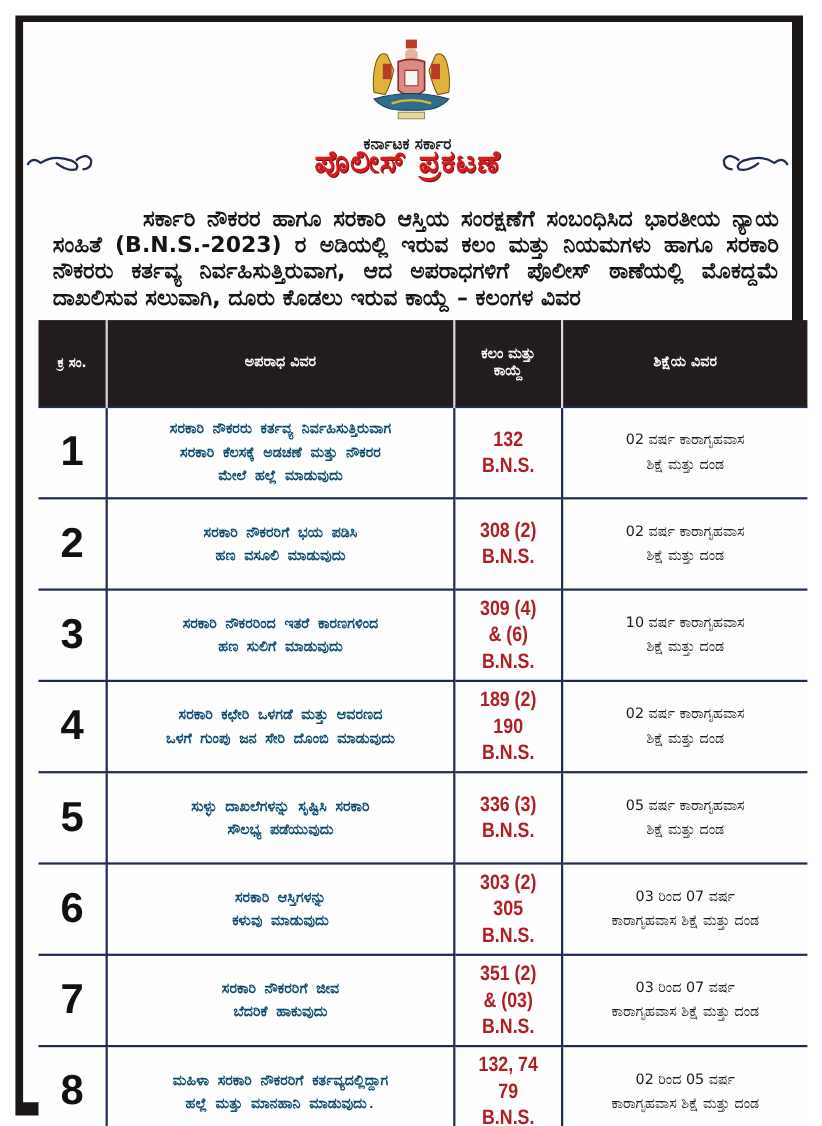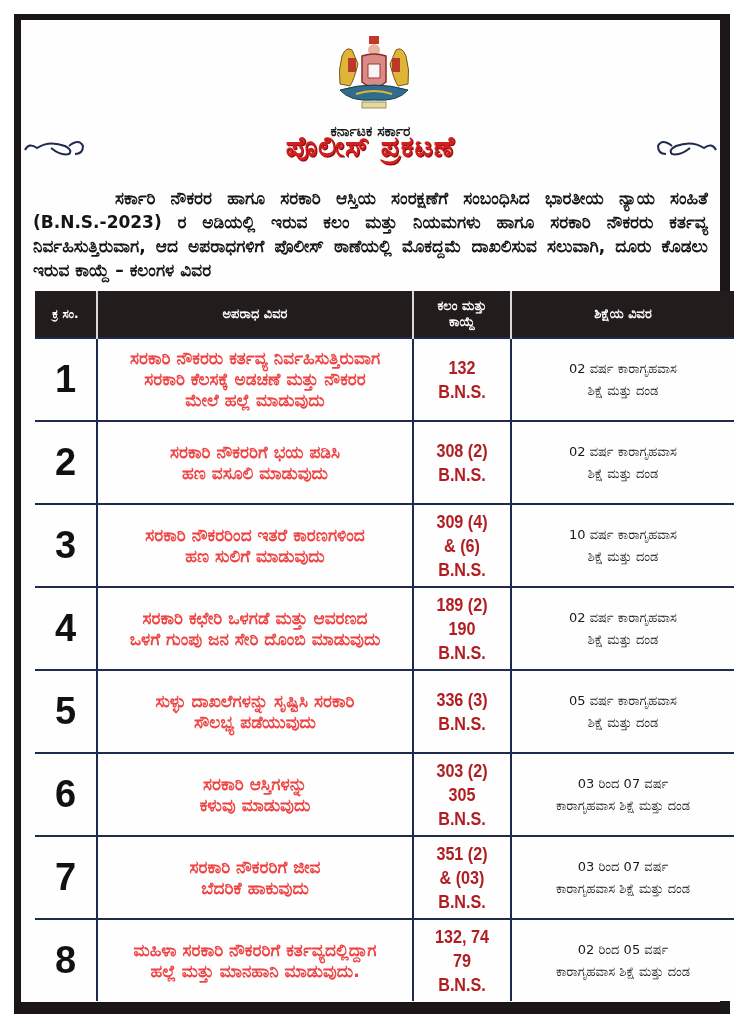--- a/index.html
+++ b/index.html
@@ -25,45 +25,45 @@
       display: flex; justify-content: space-between; align-items: center; gap: 12px;
     }
     .title {
       font-size: 28px; font-weight: bold; color: #d21f1f;
       font-family: "DejaVu Serif", serif;
       text-shadow: 1px 1px 0 #8b0a0a;
       letter-spacing: 1px;
     }
     .ornament { width: 70px; height: 22px; }
     .intro {
-      position: absolute; top: 166px; left: 12px; right: 12px;
-      font-size: 17px; font-weight: bold; line-height: 24px; color: #151515;
+      position: absolute; top: 166px; left: 27px; right: 12px;
+      font-size: 20px; font-weight: bold; line-height: 24px; color: #151515;
       text-align: justify;
     }
     .intro .indent { display: inline-block; width: 82px; }
     table.grid {
       position: absolute; left: 14px; top: 271px; width: 699px; border-collapse: collapse;
       table-layout: fixed;
     }
     table.grid th {
       background: #221c1d; color: #ffffff; font-weight: bold; font-size: 13px;
-      height: 46px; padding: 0; text-align: center; line-height: 16px;
+      height: 46px; padding: 16px; text-align: center; line-height: 16px;
       border-left: 2px solid #d9d9d9; border-right: 2px solid #d9d9d9;
     }
     table.grid th:first-child { border-left: none; }
     table.grid th:last-child { border-right: none; margin-left: 24px; }
     table.grid td {
       border: 2px solid #1f2a4f; text-align: center; vertical-align: middle; padding: 0;
       background: #fefefe;
     }
     table.grid tr td:first-child { border-left: none; }
     table.grid tr td:last-child { border-right: none; }
     table.grid tr:last-child td { border-bottom: none; }
     .num { font-size: 38px; font-weight: bold; color: #111; font-family: "Liberation Sans", sans-serif; }
-    .desc { font-size: 17px; font-weight: bold; line-height: 21px; color: #ef4444; }
+    .desc { font-size: 13px; font-weight: bold; line-height: 21px; color: #0c4a6e; font-family: Liberation Mono, monospace; }
     .law {
       font-family: "Liberation Sans", sans-serif; font-size: 19px; font-weight: bold;
       color: #b01e22; line-height: 24px; transform: scaleX(0.85);
     }
     .pen { font-size: 13px; font-weight: normal; line-height: 22px; color: #1a1a1a; }
     .row td { height: 81px; }
   </style>
 </head>
 <body>
 

